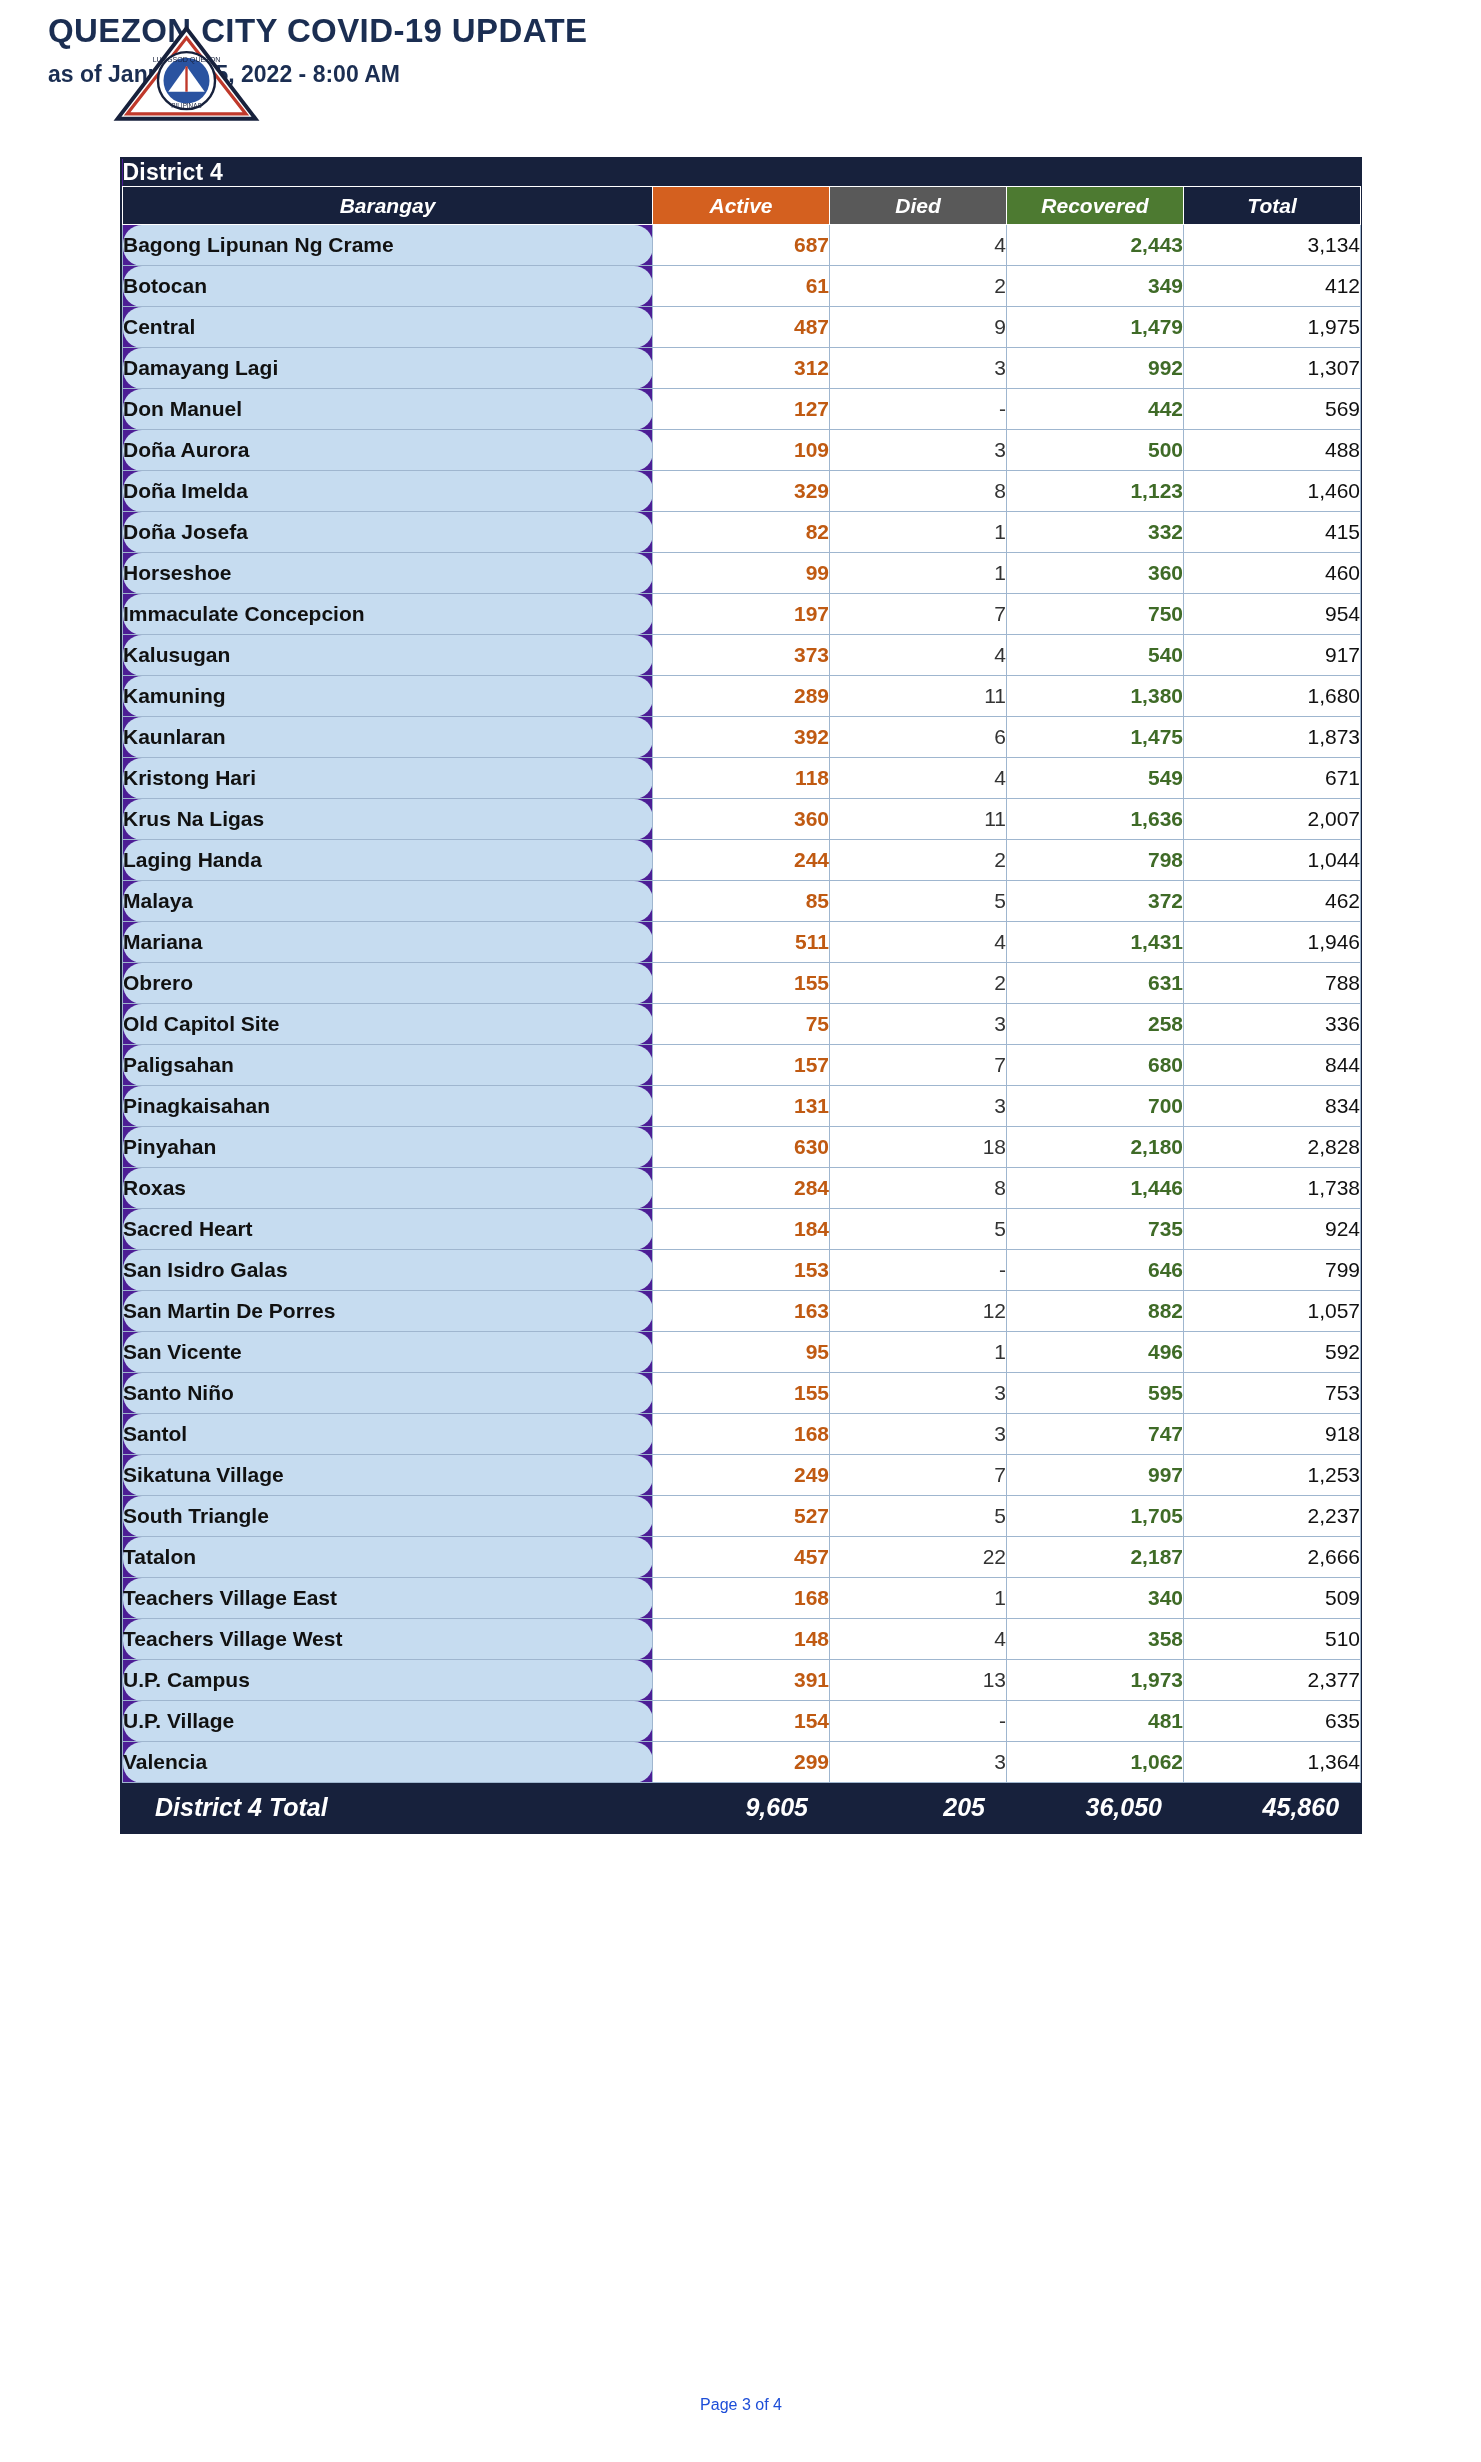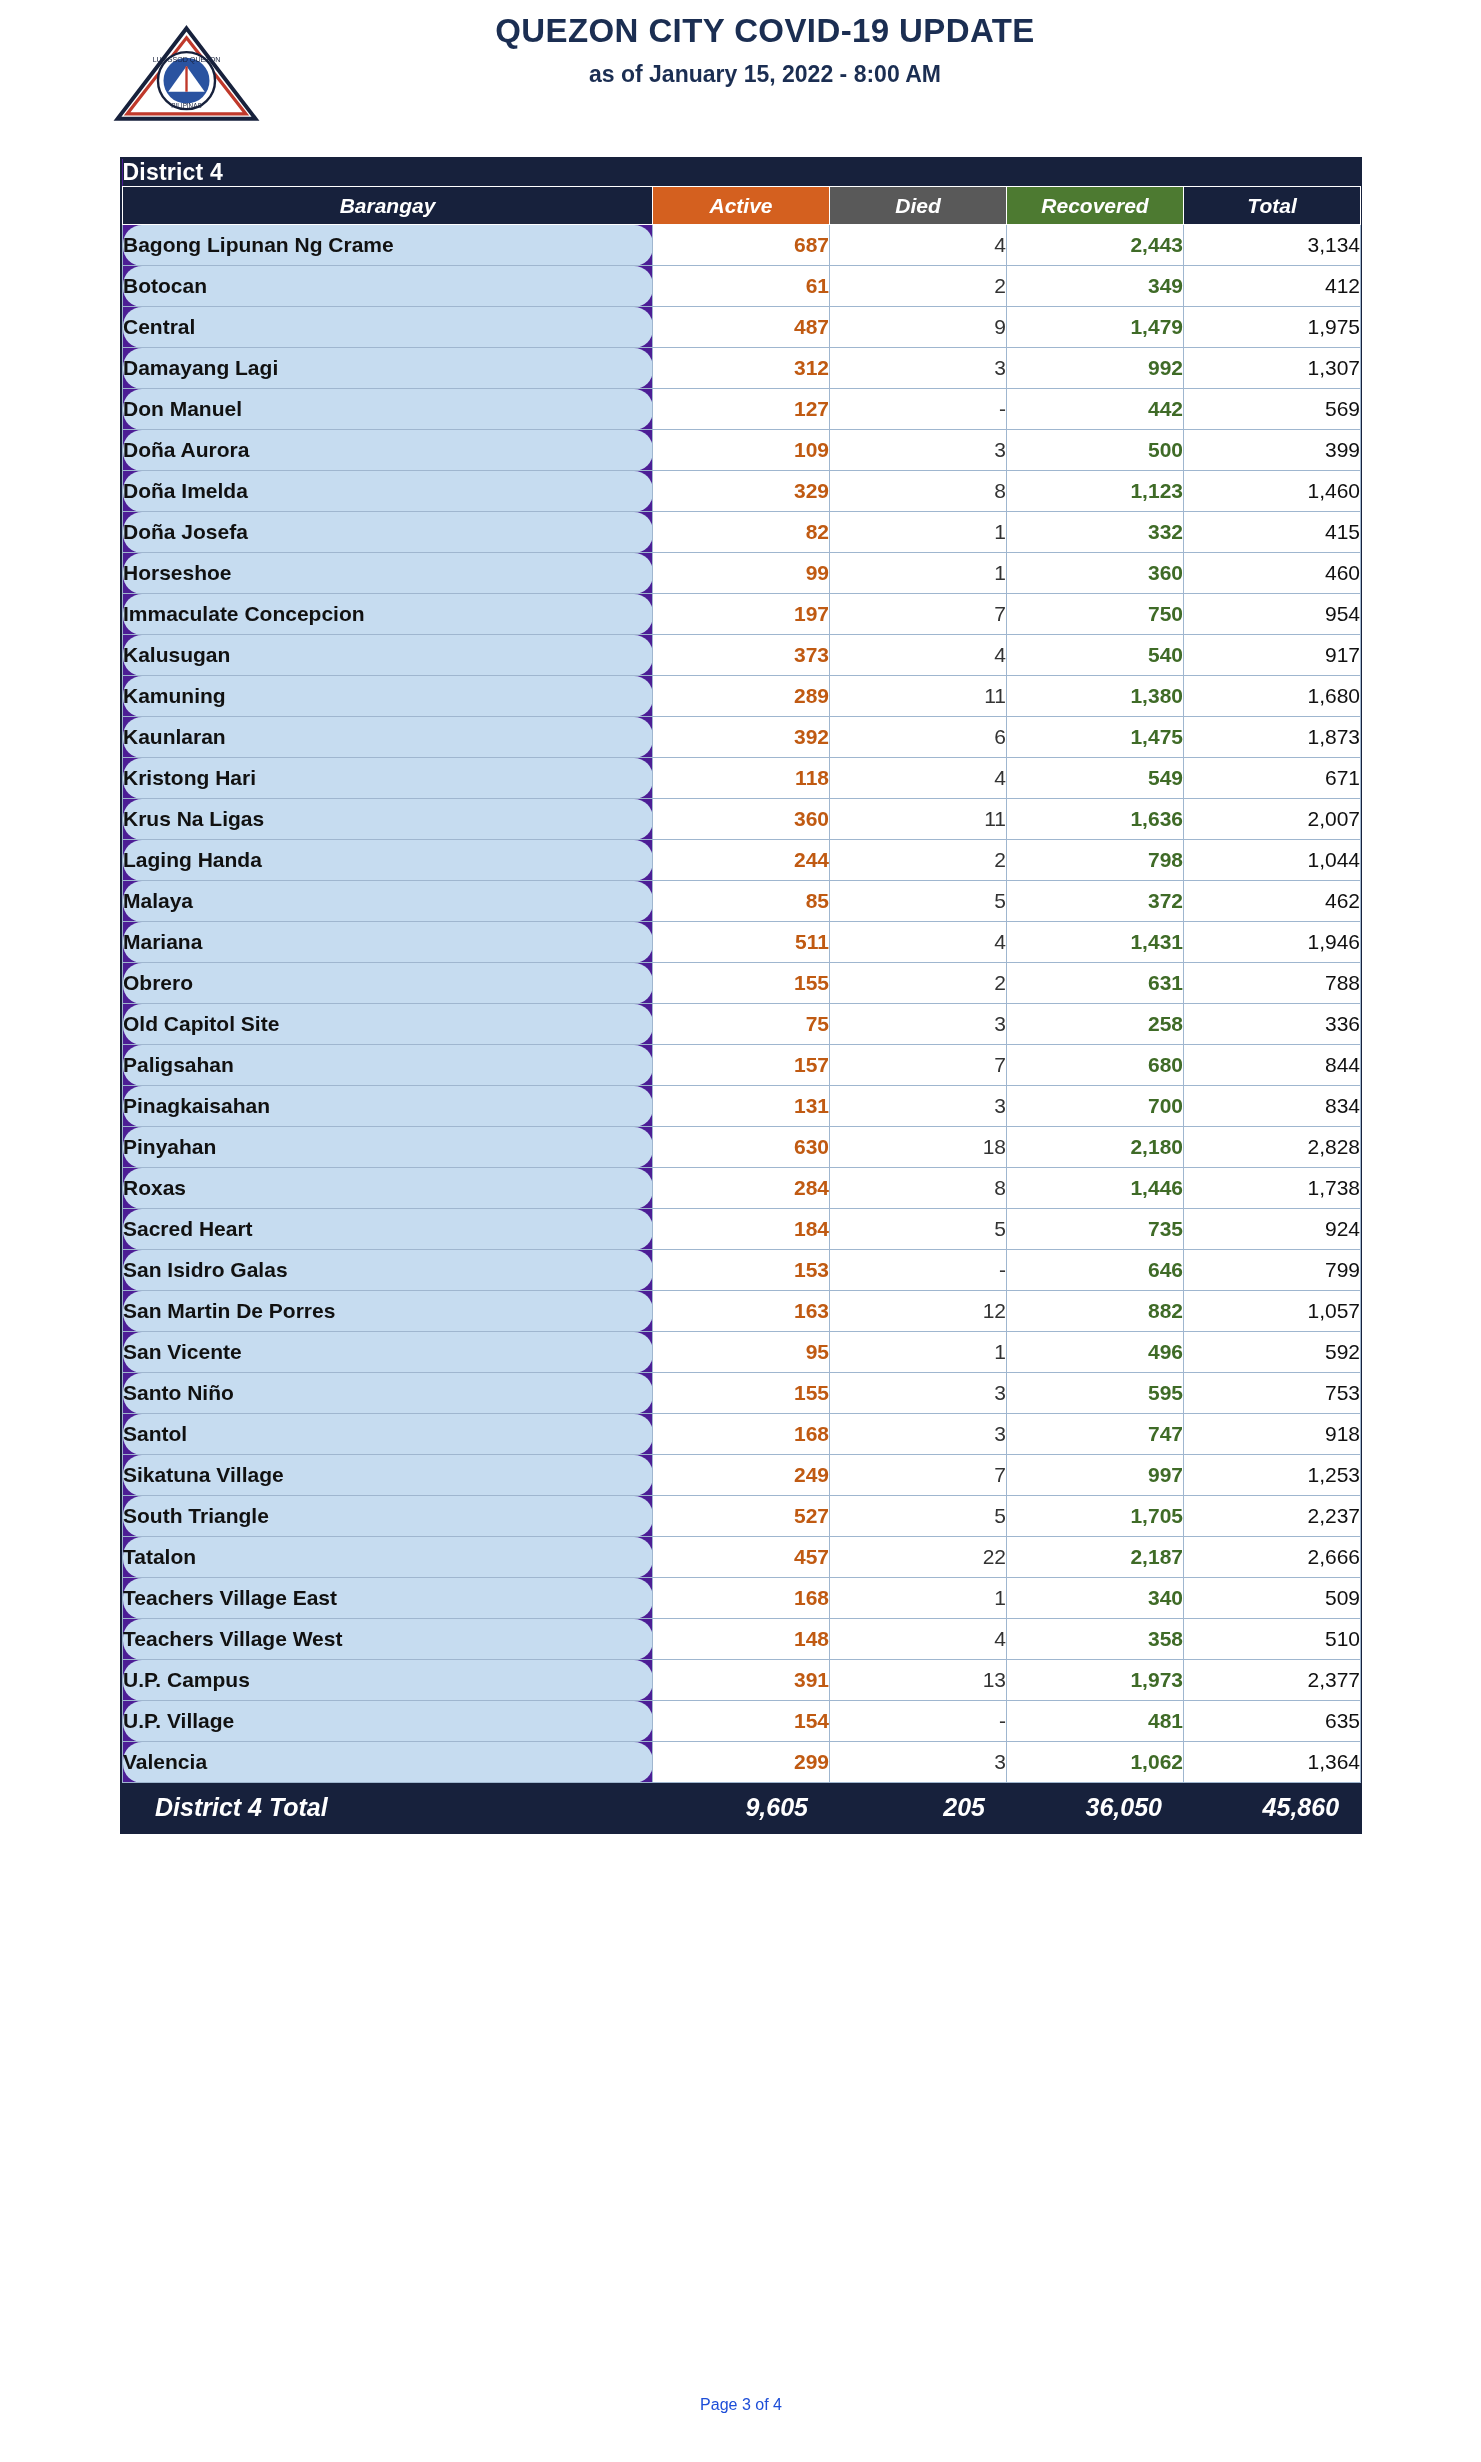--- a/index.html
+++ b/index.html
@@ -22,21 +22,20 @@
     height: 151px;
   }
   .seal {
     position: absolute;
     left: 111px;
     top: 22px;
     width: 151px;
     height: 103px;
   }
   .title-block {
-    text-align: center;
     margin-left: 48px;
   }
   .main-title {
     font-size: 33px;
     font-weight: bold;
     color: #1b2e52;
     letter-spacing: 0.4px;
     line-height: 1.15;
   }
   .sub-title {
@@ -227,21 +226,21 @@
         <td class="num active">127</td>
         <td class="num died">-</td>
         <td class="num recovered">442</td>
         <td class="num total">569</td>
       </tr>
       <tr class="data-row">
         <td class="brgy">Doña Aurora</td>
         <td class="num active">109</td>
         <td class="num died">3</td>
         <td class="num recovered">500</td>
-        <td class="num total">399</td>
+        <td class="num total">488</td>
       </tr>
       <tr class="data-row">
         <td class="brgy">Doña Imelda</td>
         <td class="num active">329</td>
         <td class="num died">8</td>
         <td class="num recovered">1,123</td>
         <td class="num total">1,460</td>
       </tr>
       <tr class="data-row">
         <td class="brgy">Doña Josefa</td>

